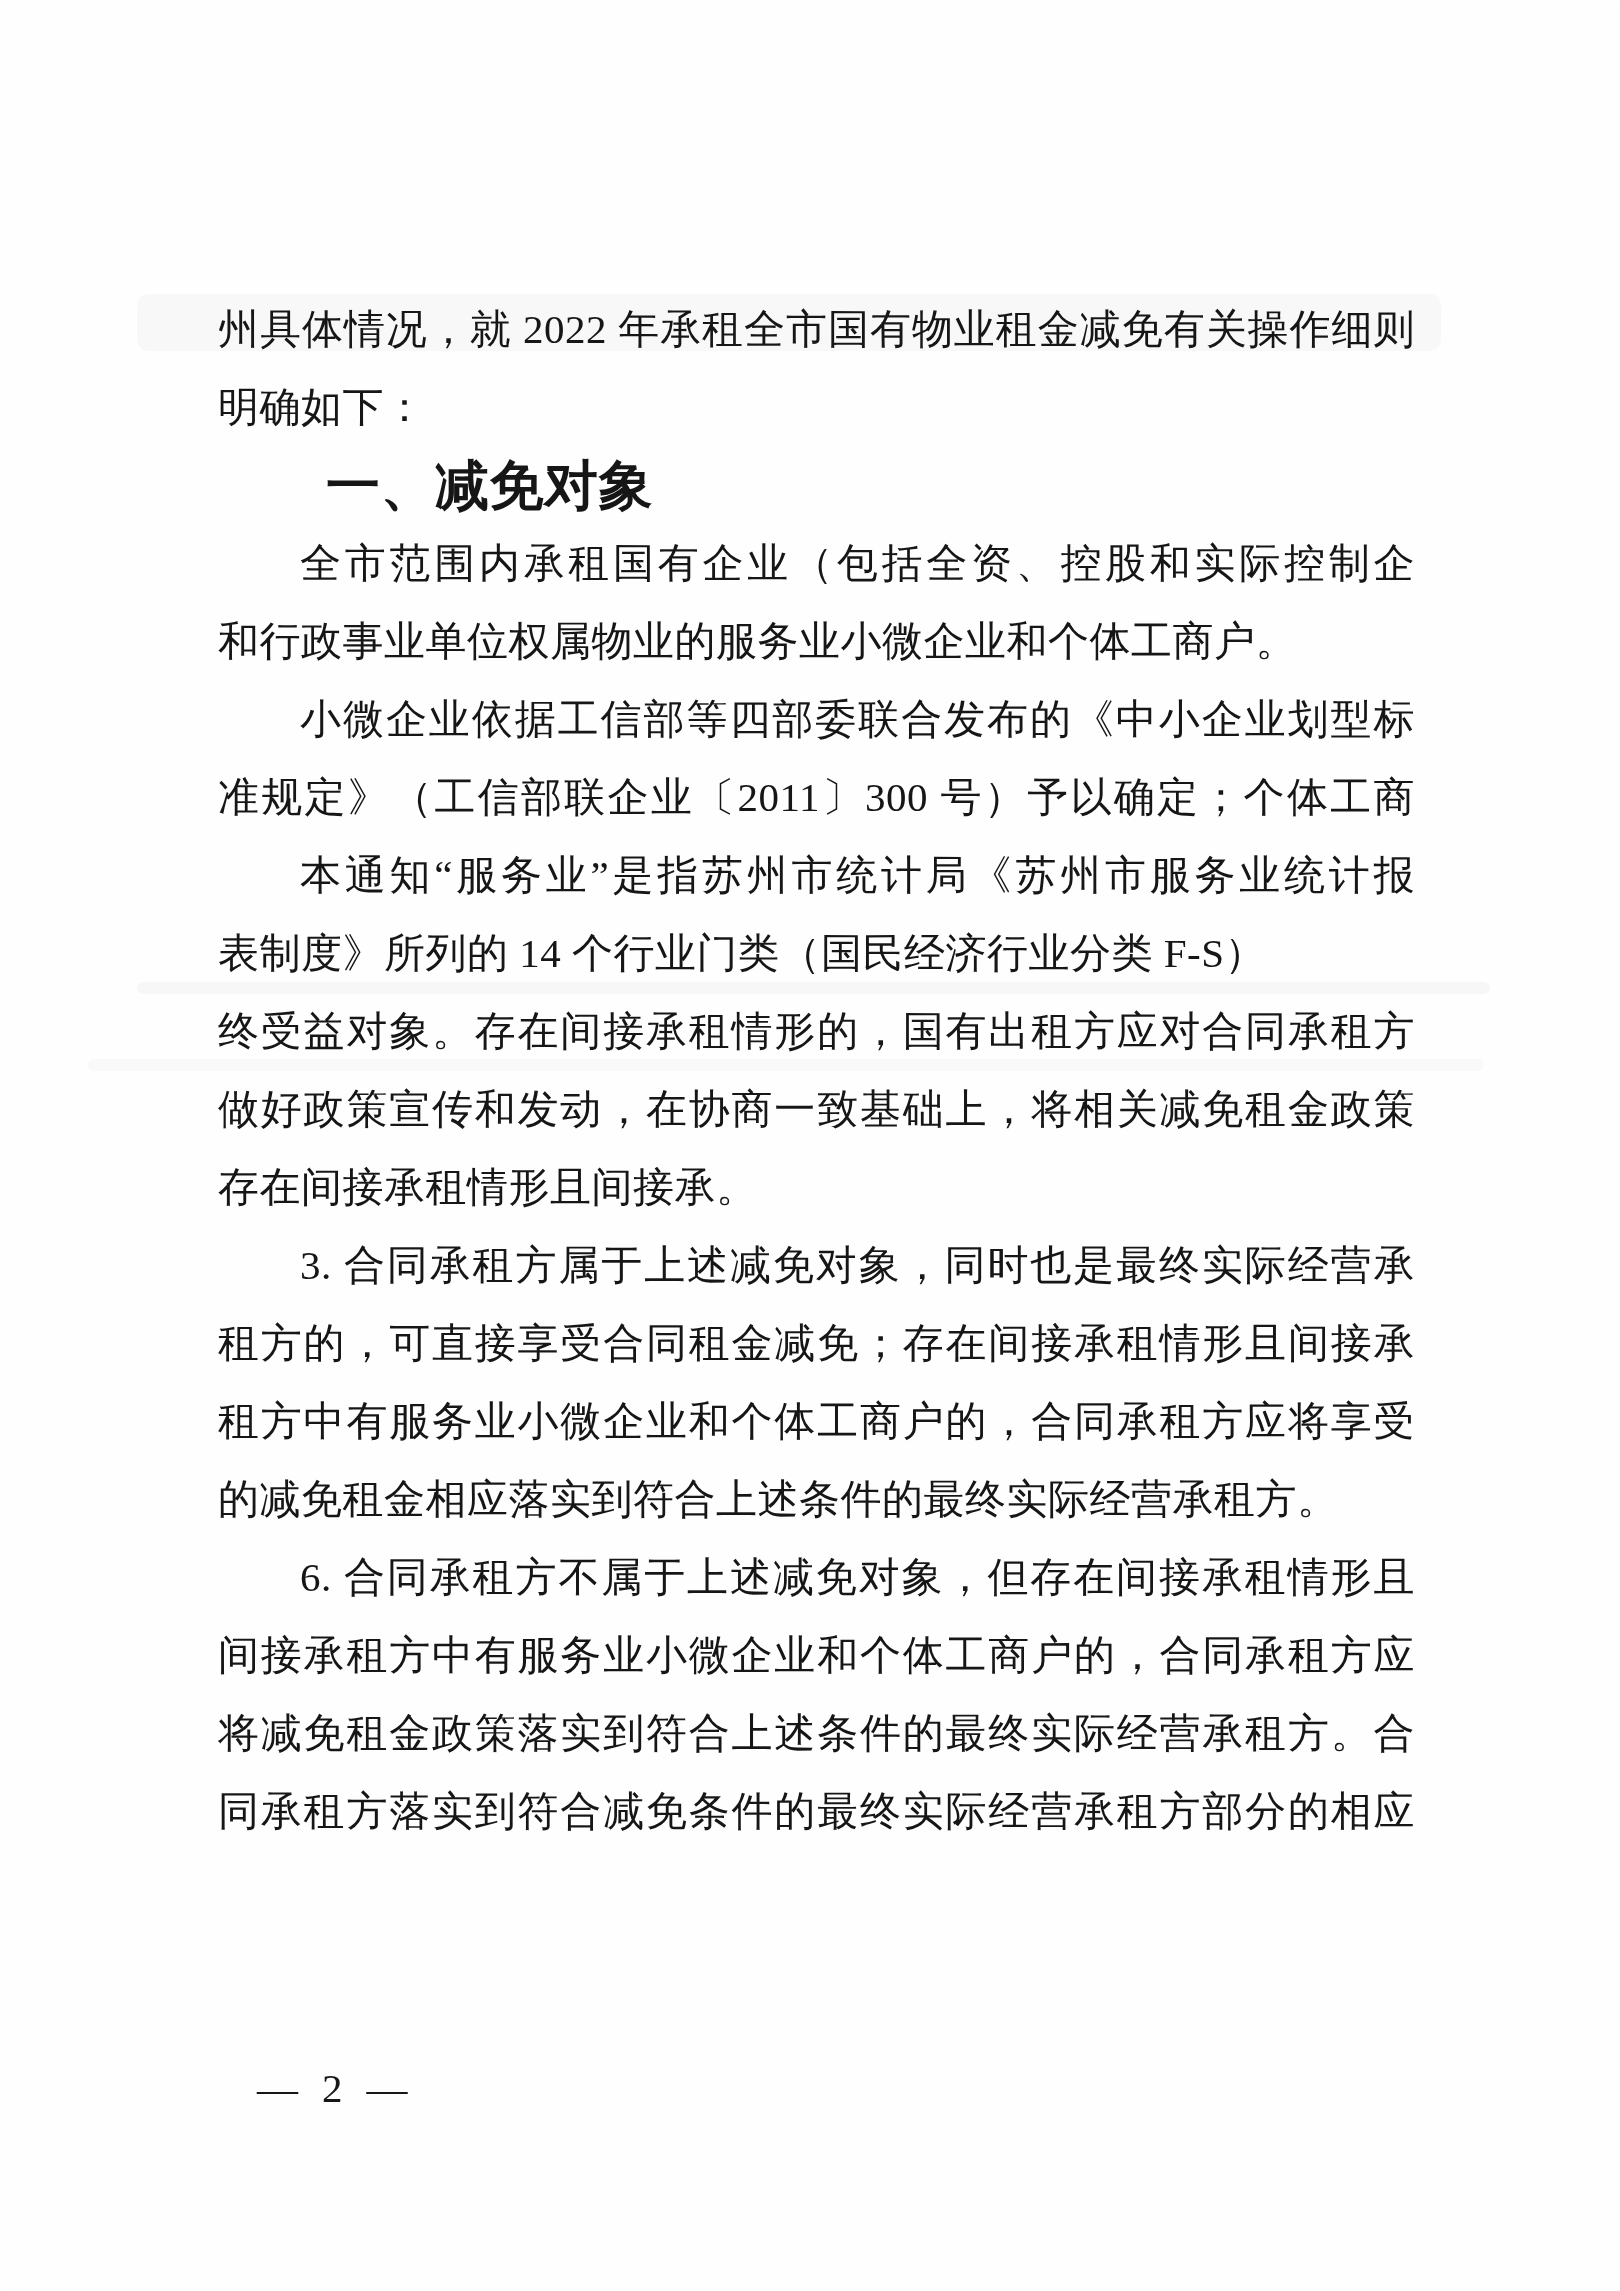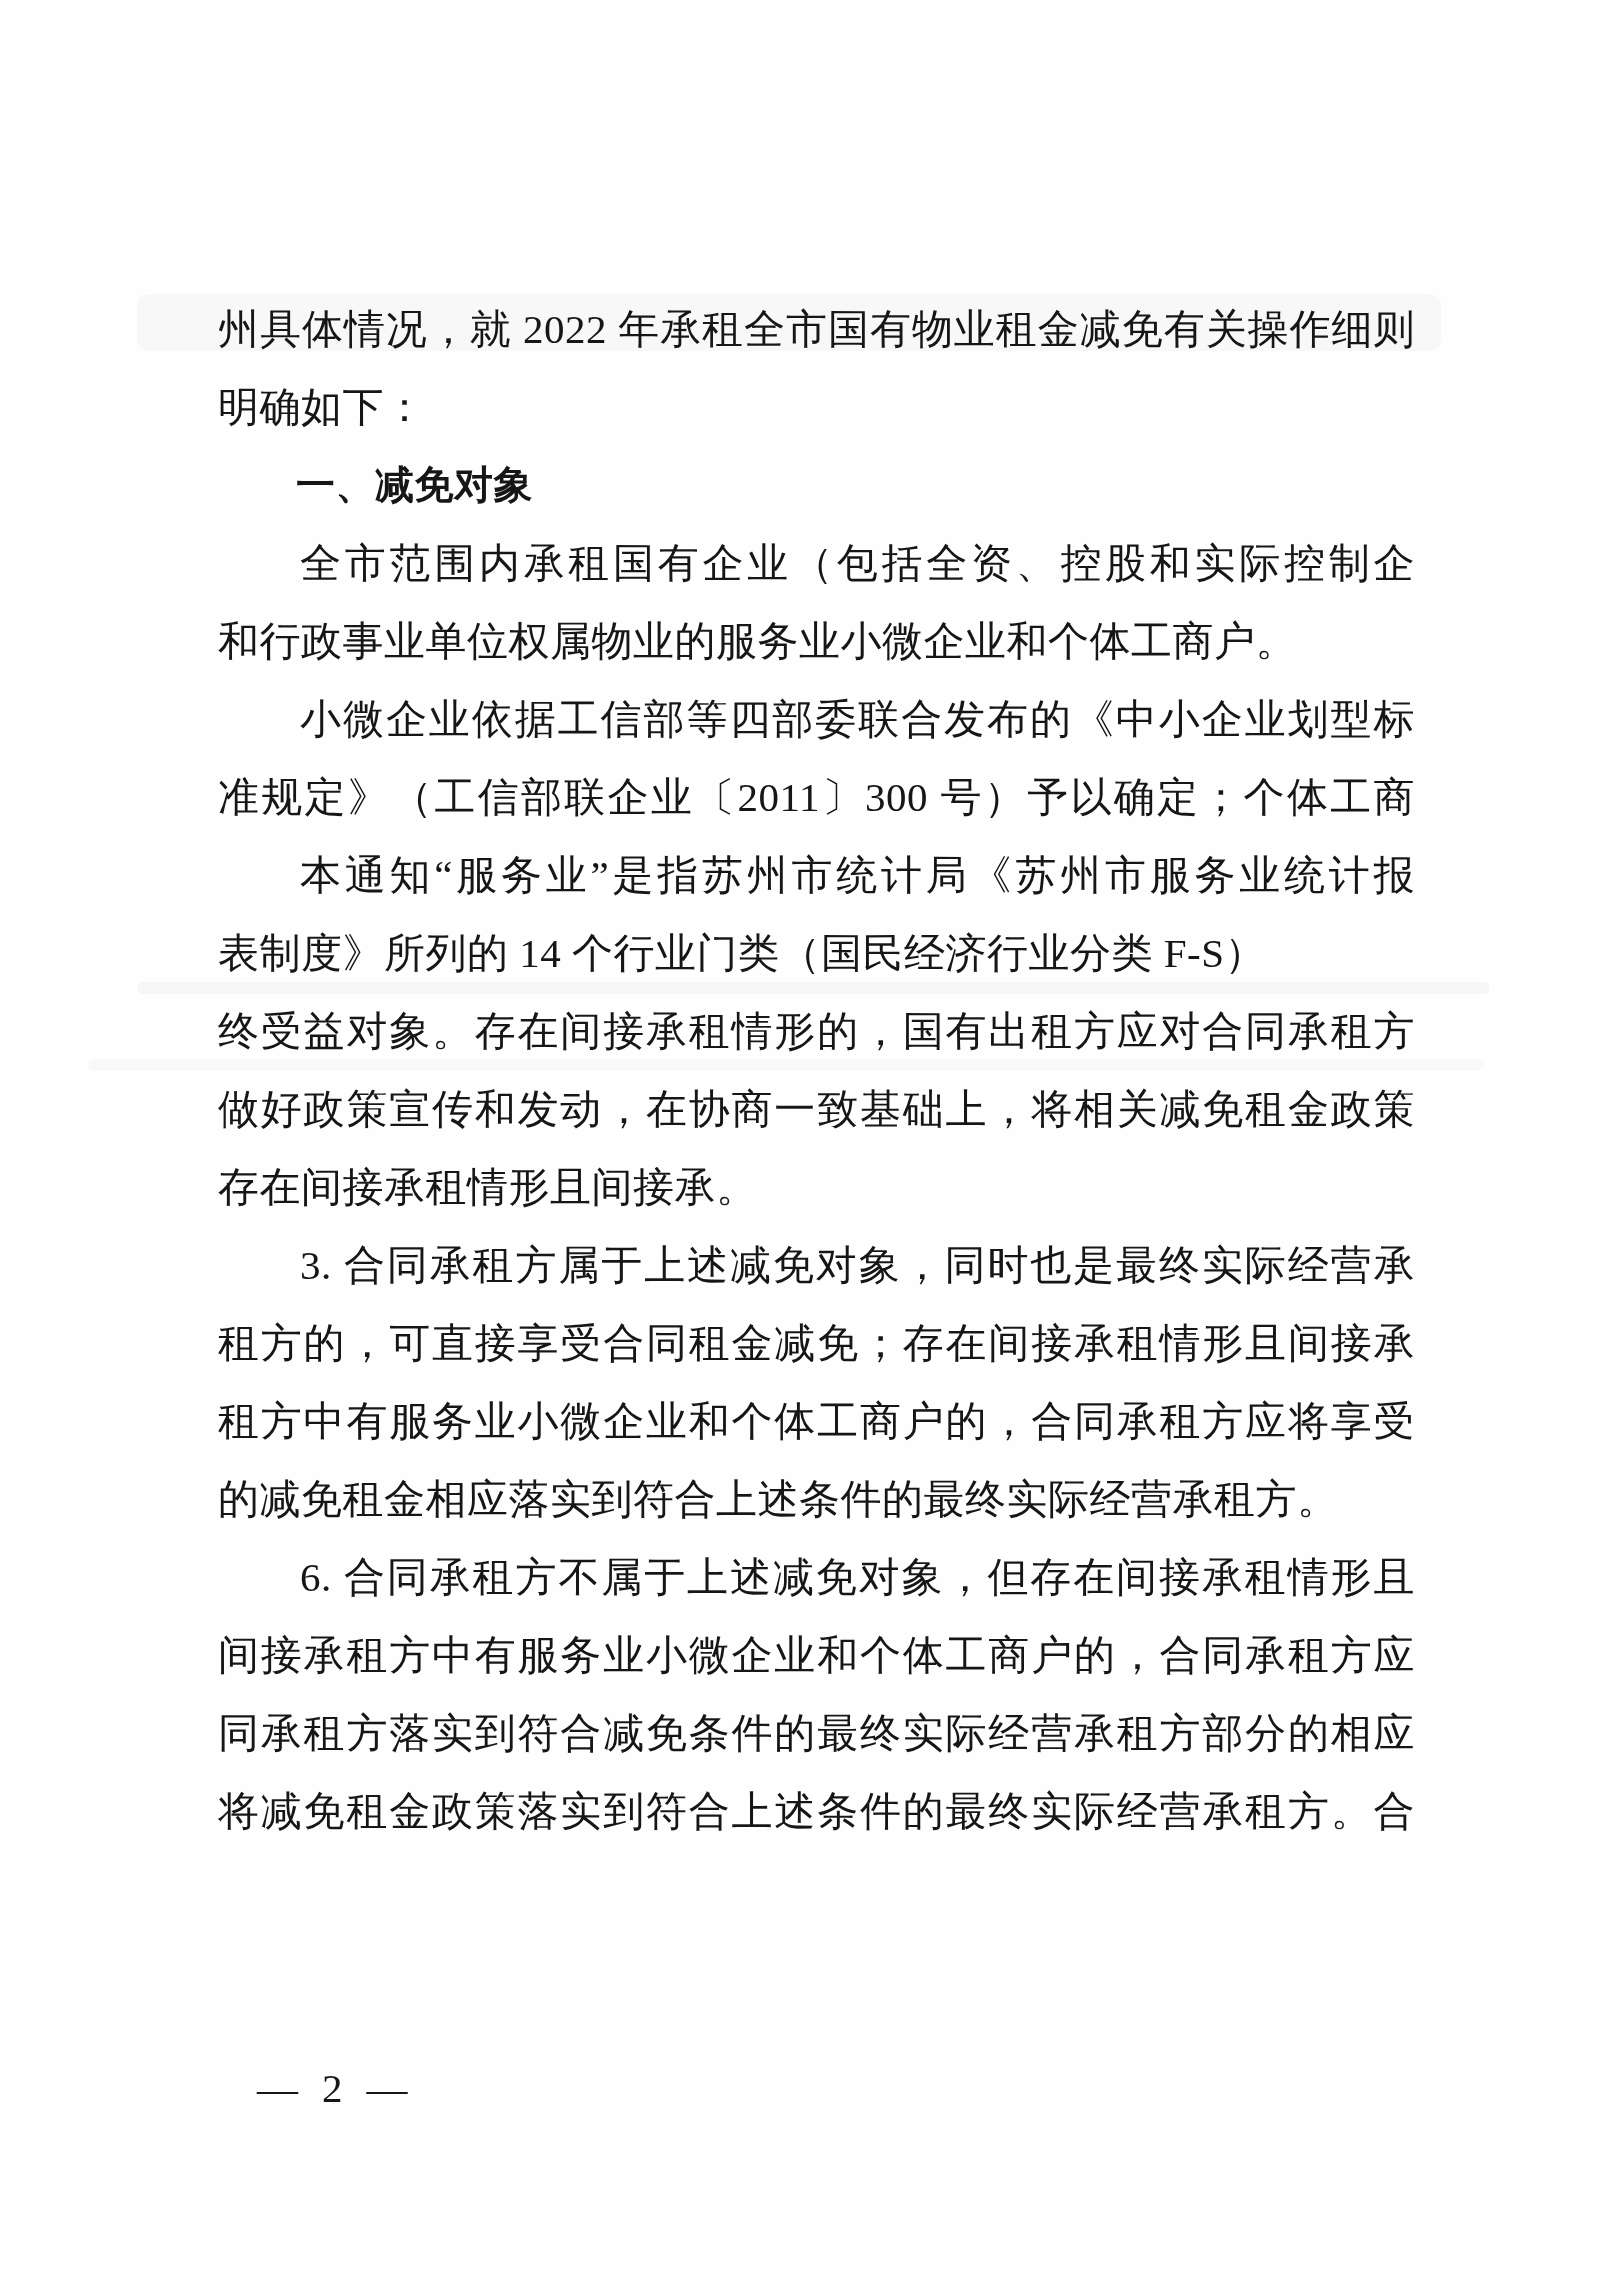--- a/index.html
+++ b/index.html
@@ -42,21 +42,21 @@
   .line.justify {
     white-space: normal;
     text-align: justify;
     text-align-last: justify;
     text-justify: inter-character;
   }
   .line.indent { text-indent: 2em; }
   .line.heading {
     font-family: "Liberation Sans", "DejaVu Sans", sans-serif;
     font-weight: 700;
-    font-size: 39px;
+    font-size: 54px;
   }
   .footer {
     position: absolute;
     left: 257px;
     top: 2064px;
     font-size: 41px;
     line-height: 49px;
     letter-spacing: 2px;
     word-spacing: 9.8px;
     color: #161616;
@@ -83,20 +83,20 @@
     <div class="line">表制度》所列的 14 个行业门类（国民经济行业分类 F-S）</div>
     <div class="line justify">终受益对象。存在间接承租情形的，国有出租方应对合同承租方</div>
     <div class="line justify">做好政策宣传和发动，在协商一致基础上，将相关减免租金政策</div>
     <div class="line">存在间接承租情形且间接承。</div>
     <div class="line justify indent">3. 合同承租方属于上述减免对象，同时也是最终实际经营承</div>
     <div class="line justify">租方的，可直接享受合同租金减免；存在间接承租情形且间接承</div>
     <div class="line justify">租方中有服务业小微企业和个体工商户的，合同承租方应将享受</div>
     <div class="line">的减免租金相应落实到符合上述条件的最终实际经营承租方。</div>
     <div class="line justify indent">6. 合同承租方不属于上述减免对象，但存在间接承租情形且</div>
     <div class="line justify">间接承租方中有服务业小微企业和个体工商户的，合同承租方应</div>
+    <div class="line justify">将减免租金政策落实到符合上述条件的最终实际经营承租方。合</div>
     <div class="line justify">同承租方落实到符合减免条件的最终实际经营承租方部分的相应</div>
-    <div class="line justify">将减免租金政策落实到符合上述条件的最终实际经营承租方。合</div>
   </div>
 
   <div class="footer">— 2 —</div>
 
 </div>
 
 
 </body></html>

